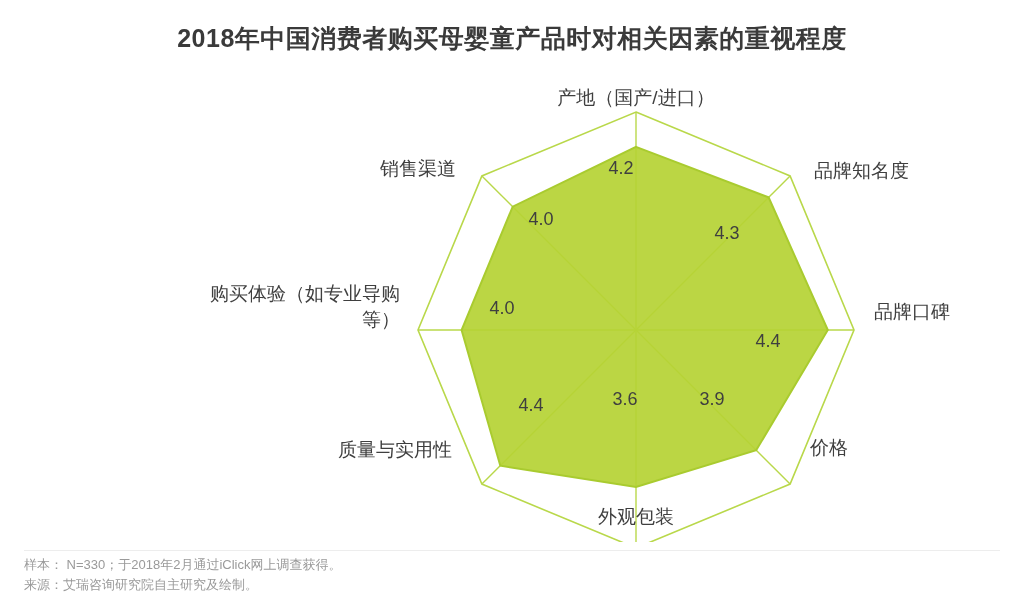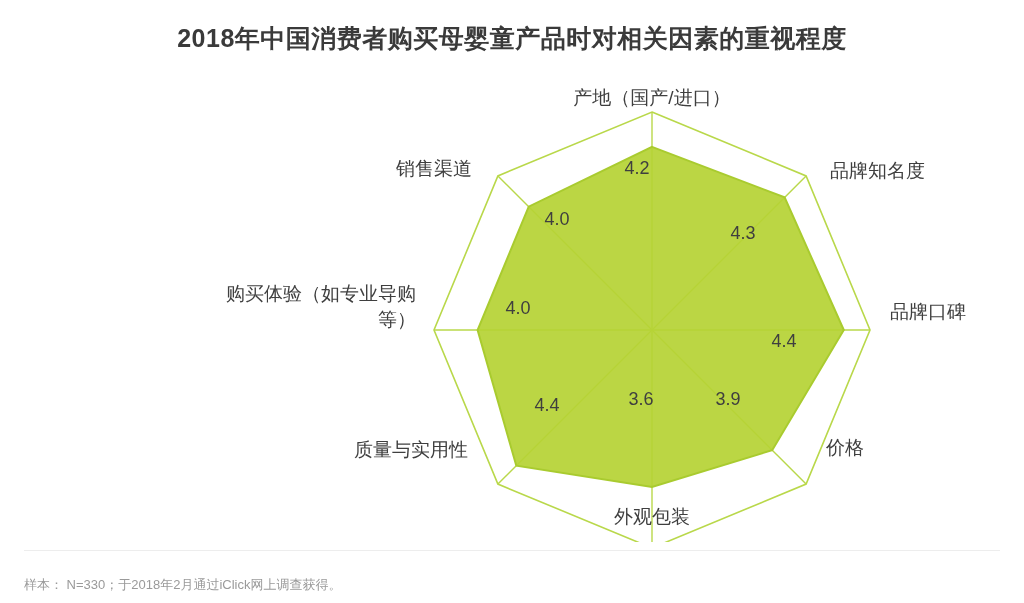--- a/index.html
+++ b/index.html
@@ -25,21 +25,20 @@
     font-weight: bold;
     color: #3a3a3a;
     letter-spacing: 0.5px;
   }
   #radar-wrap {
     position: absolute;
     top: 62px;
     left: 0;
     width: 913px;
     height: 480px;
-    margin-left: 16px;
   }
   #radar-svg {
     display: block;
     margin: 0 auto;
   }
   .axis-label {
     font-family: "Liberation Sans", sans-serif;
     font-size: 19px;
     fill: #3f3f3f;
   }
@@ -108,13 +107,14 @@
     <text class="value-label" x="531" y="349" text-anchor="middle">4.4</text>
     <text class="value-label" x="502" y="252" text-anchor="middle">4.0</text>
     <text class="value-label" x="541" y="163" text-anchor="middle">4.0</text>
   </svg>
 </div>
 
 <div id="footnote-divider"></div>
 
 <div id="footnotes">
   <div class="fn-line">样本：  N=330；于2018年2月通过iClick网上调查获得。</div>
+  <div class="fn-line">来源：艾瑞咨询研究院自主研究及绘制。</div>
 </div>
 
 </body></html>

